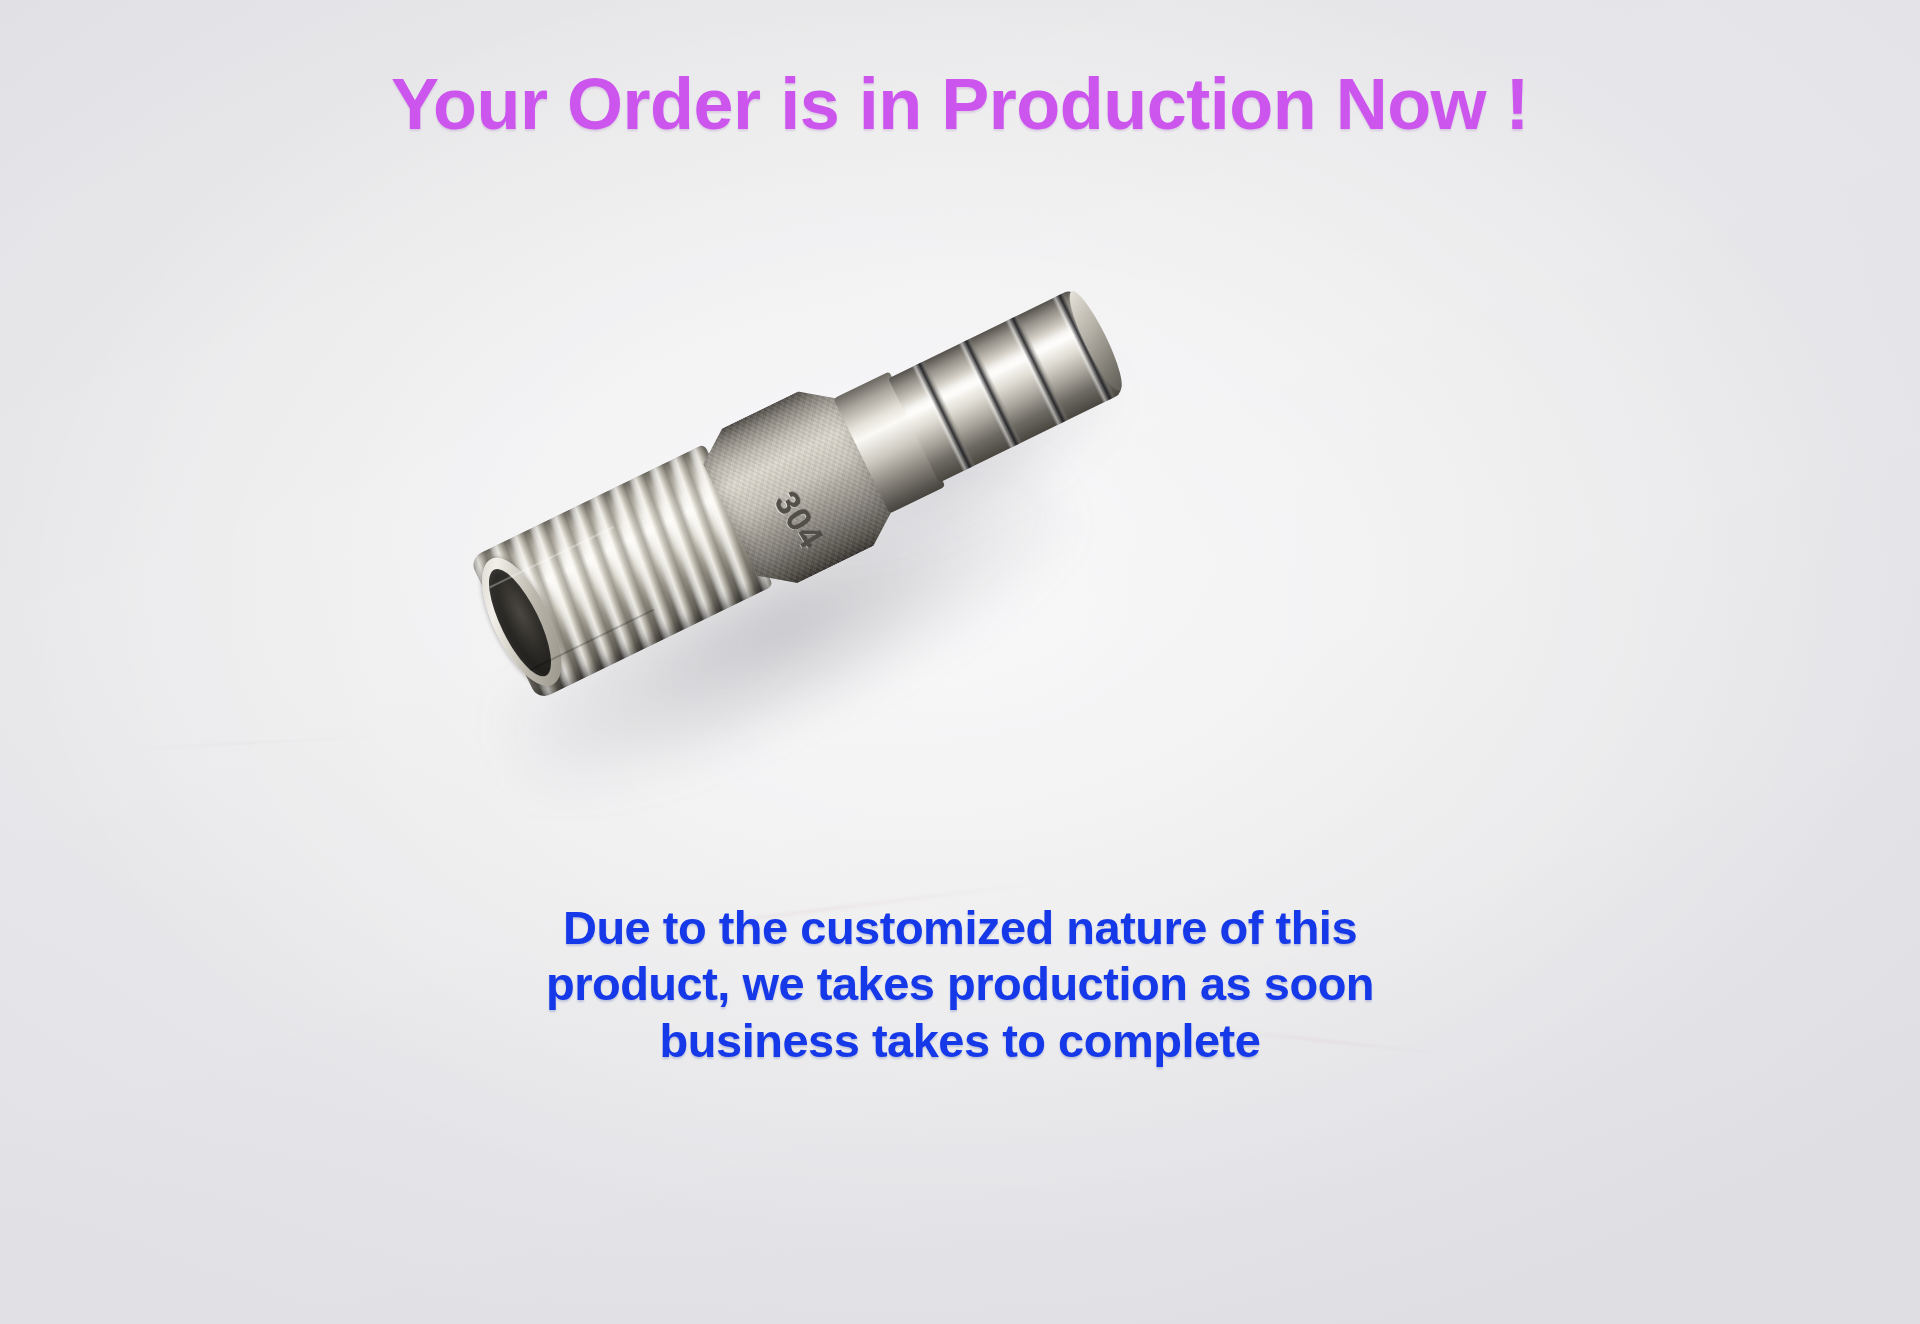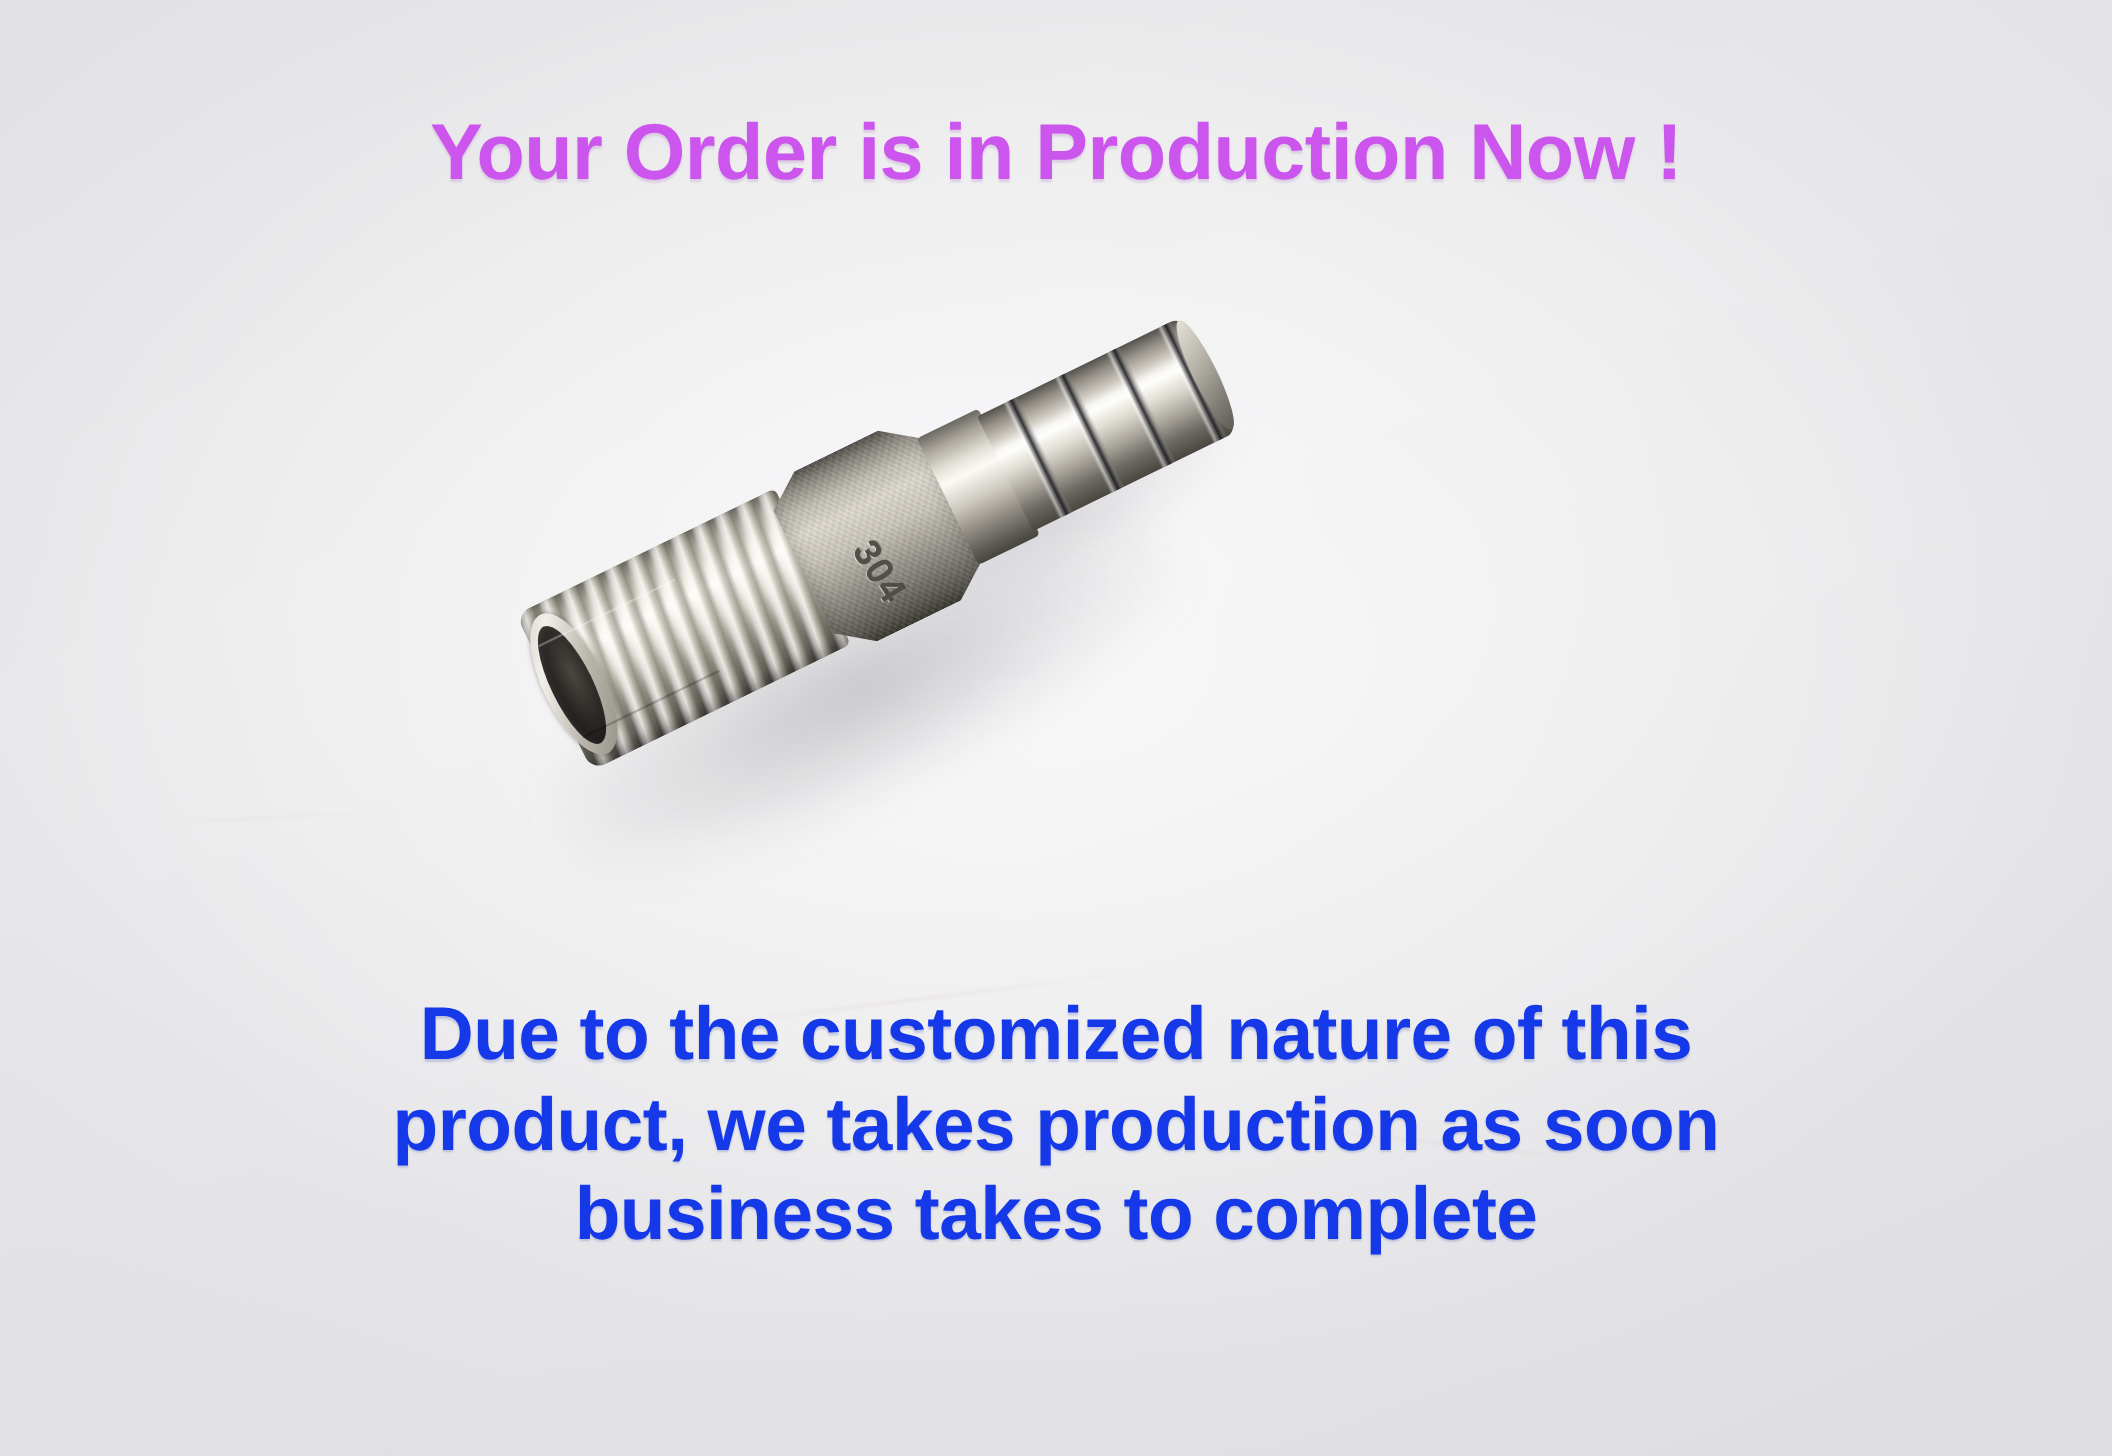--- a/index.html
+++ b/index.html
@@ -61,21 +61,20 @@
     top: 68px;
     width: 1920px;
     text-align: center;
     font-size: 72px;
     font-weight: 700;
     line-height: 1.0;
     letter-spacing: -0.5px;
     color: #cc55ee;
     text-shadow: 0 2px 2px rgba(140,60,170,0.18);
     white-space: nowrap;
-    margin-top: 35px;
   }
 
   
   #product {
     position: absolute;
     left: 440px;
     top: 280px;
     width: 720px;
     height: 460px;
   }
@@ -288,21 +287,21 @@
     background: linear-gradient(150deg, #e9e6dd 0%, #b6b2a8 40%, #7d7a72 75%, #5a5751 100%);
   }
 
   
   .bodycopy {
     position: absolute;
     left: 110px;
     top: 900px;
     width: 1700px;
     text-align: center;
-    font-size: 68px;
+    font-size: 47px;
     font-weight: 700;
     line-height: 1.20;
     letter-spacing: -0.5px;
     color: #1538e8;
     text-shadow: 0 2px 2px rgba(20,40,150,0.20);
   }
   .bodycopy .line { display: block; white-space: nowrap; }
 </style>
 </head>
 <body>

